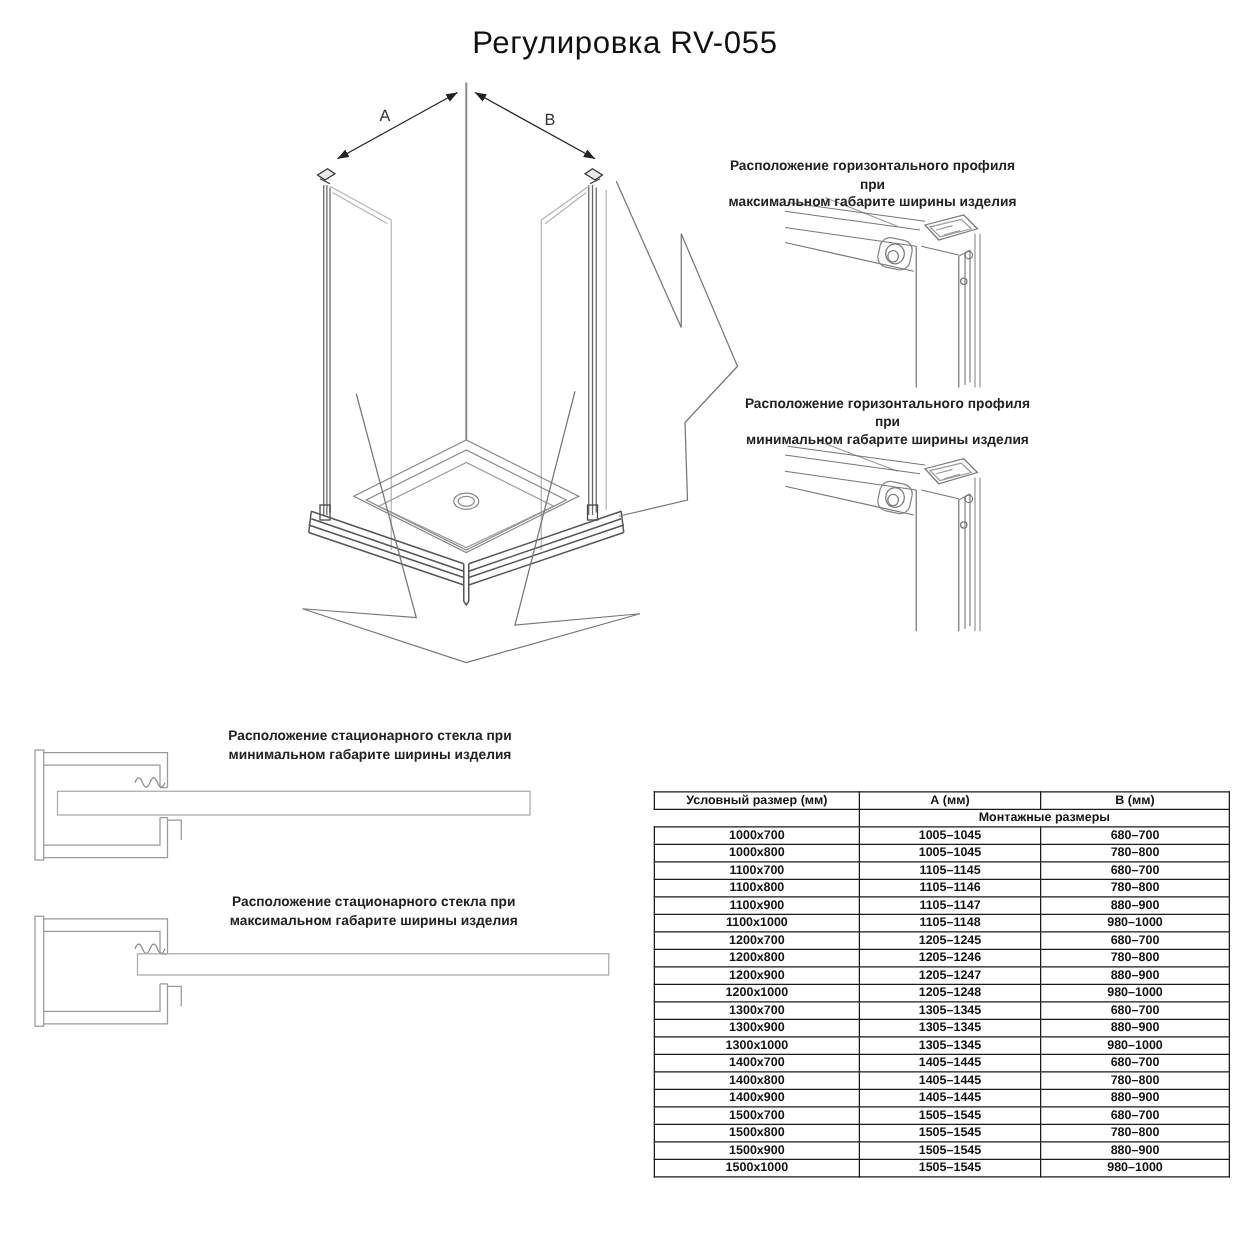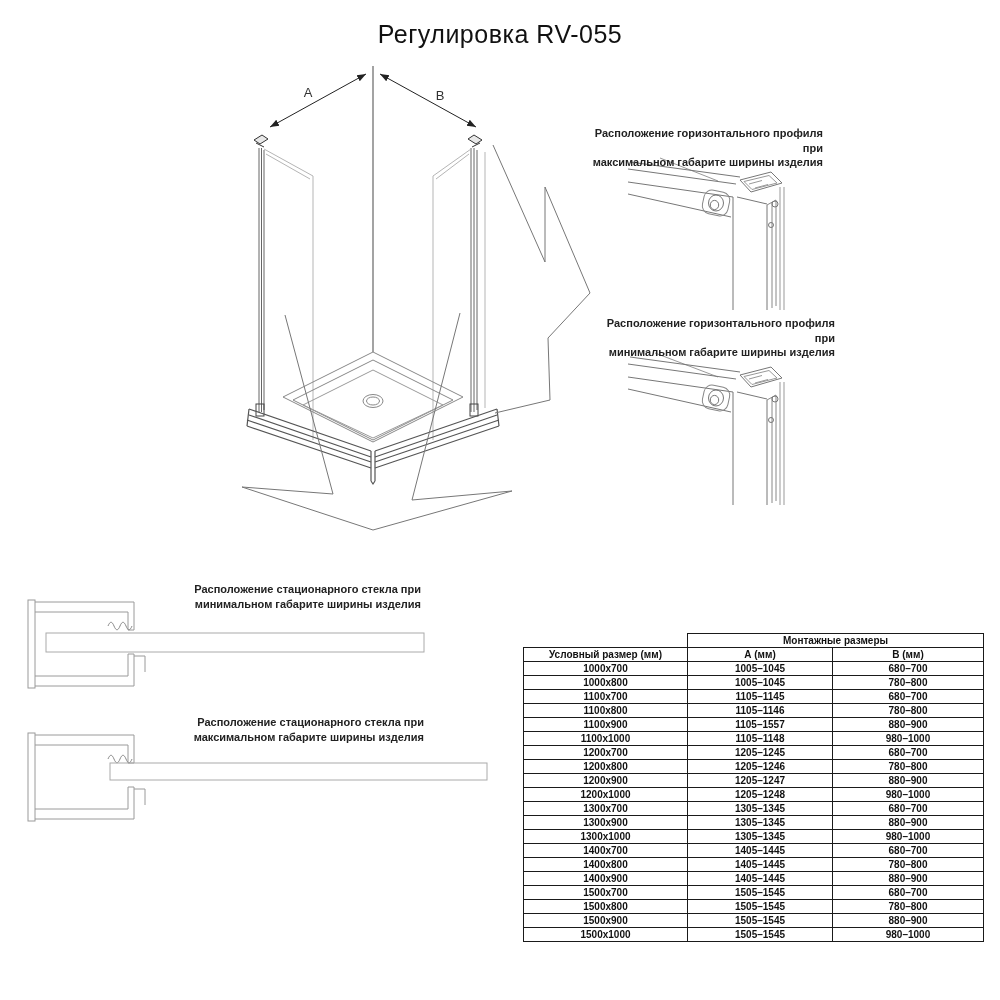--- a/index.html
+++ b/index.html
@@ -1,21 +1,21 @@
 <!DOCTYPE html>
 <html><head>
 <meta charset="utf-8">
 <style>
   html,body{margin:0;padding:0;background:#fff;}
   .page{position:relative;width:1000px;height:1000px;background:#fff;overflow:hidden;
         font-family:"Liberation Sans", sans-serif;color:#1a1a1a;}
   .title{position:absolute;top:20px;left:0;width:1000px;margin:0;text-align:center;
          font-size:25px;font-weight:400;color:#111;letter-spacing:.5px;}
   .art{position:absolute;left:0;top:0;width:1000px;height:1000px;}
-  .callout{position:absolute;width:250px;text-align:right;font-size:11px;line-height:14.5px;
+  .callout{position:absolute;width:250px;text-align:center;font-size:11px;line-height:14.5px;
            font-weight:600;color:#222;}
   .co-profile-max{left:573px;top:126px;}
   .co-profile-min{left:585px;top:316px;}
   .co-glass-min{left:171px;top:582px;}
   .co-glass-max{left:174px;top:715px;}
   .size-table{position:absolute;left:523px;top:633px;width:460px;border-collapse:collapse;
               table-layout:fixed;font-size:10px;color:#111;}
   .size-table th,.size-table td{border:1px solid #1a1a1a;text-align:center;vertical-align:middle;
               height:13px;line-height:12px;padding:0;font-weight:600;overflow:hidden;white-space:nowrap;}
   .size-table td.blank{border:none;}
@@ -145,28 +145,28 @@
   </div>
 
   <table class="size-table">
     <colgroup>
       <col style="width:164px">
       <col style="width:145px">
       <col style="width:151px">
     </colgroup>
     <thead>
       <tr>
-        <td class="blank"></td>
-        <th colspan="2">Монтажные размеры</th>
-      </tr>
-      <tr>
         <th>Условный размер (мм)</th>
         <th>А (мм)</th>
         <th>В (мм)</th>
       </tr>
+      <tr>
+        <td class="blank"></td>
+        <th colspan="2">Монтажные размеры</th>
+      </tr>
     </thead>
     <tbody>
 
         <tr>
           <td>1000x700</td>
           <td>1005–1045</td>
           <td>680–700</td>
         </tr>
 
         <tr>
@@ -184,21 +184,21 @@
         </tr>
 
         <tr>
           <td>1100x800</td>
           <td>1105–1146</td>
           <td>780–800</td>
         </tr>
 
         <tr>
           <td>1100x900</td>
-          <td>1105–1557</td>
+          <td>1105–1147</td>
           <td>880–900</td>
         </tr>
 
         <tr>
           <td>1100x1000</td>
           <td>1105–1148</td>
           <td>980–1000</td>
         </tr>
 
         <tr>

